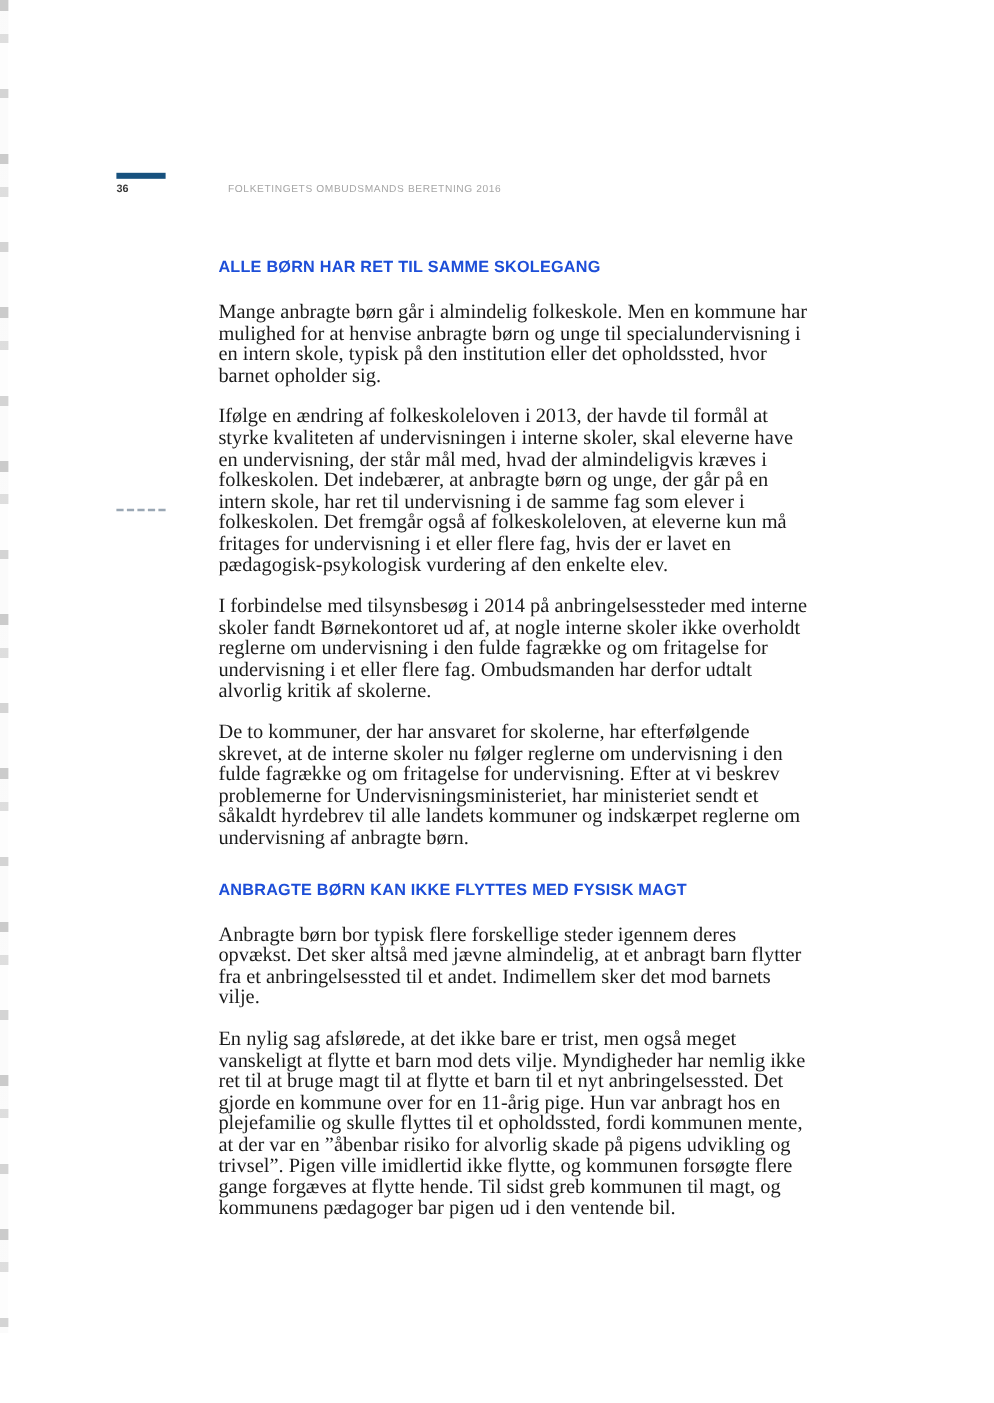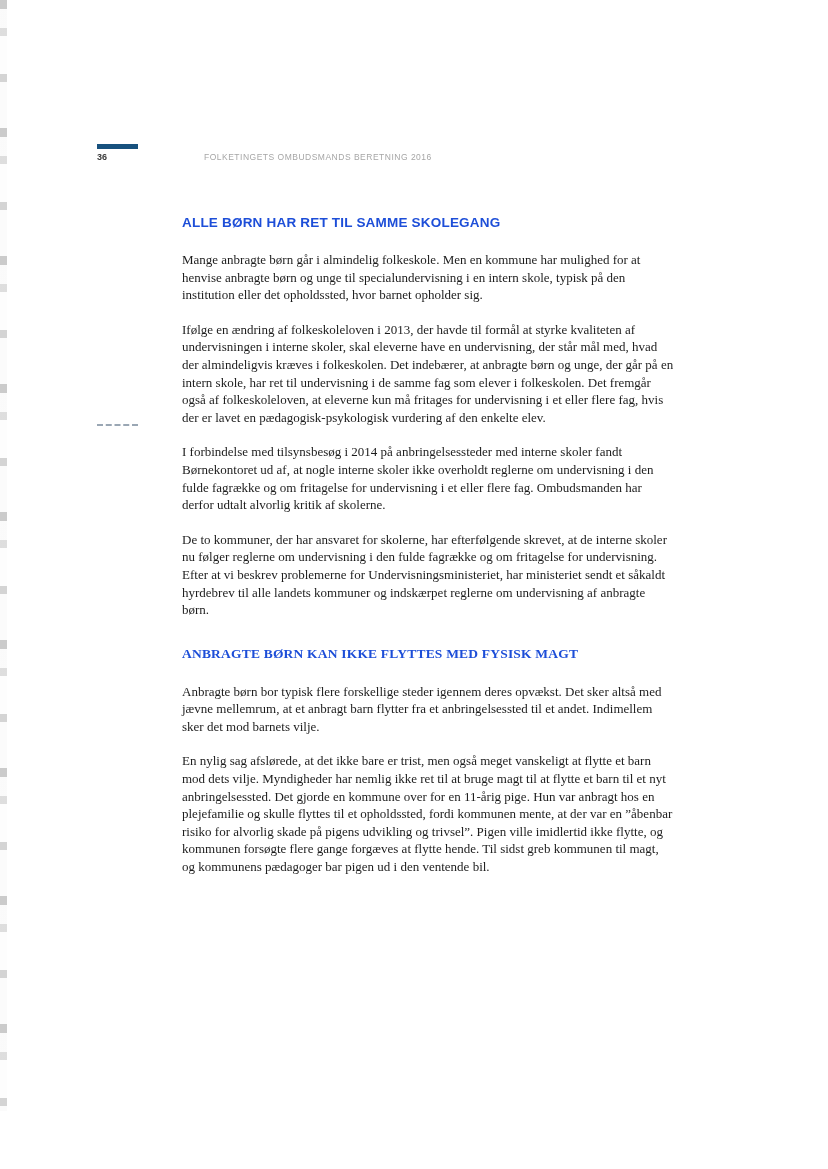--- a/index.html
+++ b/index.html
@@ -48,21 +48,21 @@
   }
   .pagenum-text {
     font-family: "Liberation Sans", sans-serif;
     font-weight: bold;
     font-size: 9px;
     color: #3a3a3a;
     margin-top: 3px;
   }
   .running-header {
     position: absolute;
-    left: 184px;
+    left: 170px;
     top: 152px;
     font-family: "Liberation Sans", sans-serif;
     font-size: 8.5px;
     letter-spacing: 0.5px;
     color: #a6a6a6;
     padding-left: 20px;
   }
   .margin-mark {
     position: absolute;
     left: 97px;
@@ -79,24 +79,23 @@
   .heading {
     font-family: "Liberation Sans", sans-serif;
     font-size: 13.5px;
     font-weight: bold;
     letter-spacing: 0.2px;
     color: #1d4ed8;
     margin: 0 0 21px 0;
   }
   .heading.second {
     margin-top: 27px;
-    font-family: Liberation Serif, serif;
   }
   .content p {
-    font-size: 13px;
+    font-size: 17px;
     line-height: 17.6px;
     margin: 16px 0 17px 0;
     text-align: left;
   }
 </style>
 </head>
 <body>
 
 <div class="page">
 
@@ -113,18 +112,18 @@
 
   <main class="content">
 
     <h2 class="heading">ALLE BØRN HAR RET TIL SAMME SKOLEGANG</h2>
     <p>Mange anbragte børn går i almindelig folkeskole. Men en kommune har mulighed for at henvise anbragte børn og unge til specialundervisning i en intern skole, typisk på den institution eller det opholdssted, hvor barnet opholder sig.</p>
     <p>Ifølge en ændring af folkeskoleloven i 2013, der havde til formål at styrke kvaliteten af undervisningen i interne skoler, skal eleverne have en undervisning, der står mål med, hvad der almindeligvis kræves i folkeskolen. Det indebærer, at anbragte børn og unge, der går på en intern skole, har ret til undervisning i de samme fag som elever i folkeskolen. Det fremgår også af folkeskoleloven, at eleverne kun må fritages for undervisning i et eller flere fag, hvis der er lavet en pædagogisk-psykologisk vurdering af den enkelte elev.</p>
     <p>I forbindelse med tilsynsbesøg i 2014 på anbringelsessteder med interne skoler fandt Børnekontoret ud af, at nogle interne skoler ikke overholdt reglerne om undervisning i den fulde fagrække og om fritagelse for undervisning i et eller flere fag. Ombudsmanden har derfor udtalt alvorlig kritik af skolerne.</p>
     <p>De to kommuner, der har ansvaret for skolerne, har efterfølgende skrevet, at de interne skoler nu følger reglerne om undervisning i den fulde fagrække og om fritagelse for undervisning. Efter at vi beskrev problemerne for Undervisningsministeriet, har ministeriet sendt et såkaldt hyrdebrev til alle landets kommuner og indskærpet reglerne om undervisning af anbragte børn.</p>
 
     <h2 class="heading second">ANBRAGTE BØRN KAN IKKE FLYTTES MED FYSISK MAGT</h2>
-    <p>Anbragte børn bor typisk flere forskellige steder igennem deres opvækst. Det sker altså med jævne mellemrum, at et anbragt barn flytter fra et anbringelsessted til et andet. Indimellem sker det mod barnets vilje.</p>
+    <p>Anbragte børn bor typisk flere forskellige steder igennem deres opvækst. Det sker altså med jævne almindelig, at et anbragt barn flytter fra et anbringelsessted til et andet. Indimellem sker det mod barnets vilje.</p>
     <p>En nylig sag afslørede, at det ikke bare er trist, men også meget vanskeligt at flytte et barn mod dets vilje. Myndigheder har nemlig ikke ret til at bruge magt til at flytte et barn til et nyt anbringelsessted. Det gjorde en kommune over for en 11-årig pige. Hun var anbragt hos en plejefamilie og skulle flyttes til et opholdssted, fordi kommunen mente, at der var en ”åbenbar risiko for alvorlig skade på pigens udvikling og trivsel”. Pigen ville imidlertid ikke flytte, og kommunen forsøgte flere gange forgæves at flytte hende. Til sidst greb kommunen til magt, og kommunens pædagoger bar pigen ud i den ventende bil.</p>
 
   </main>
 
 </div>
 
 </body></html>

